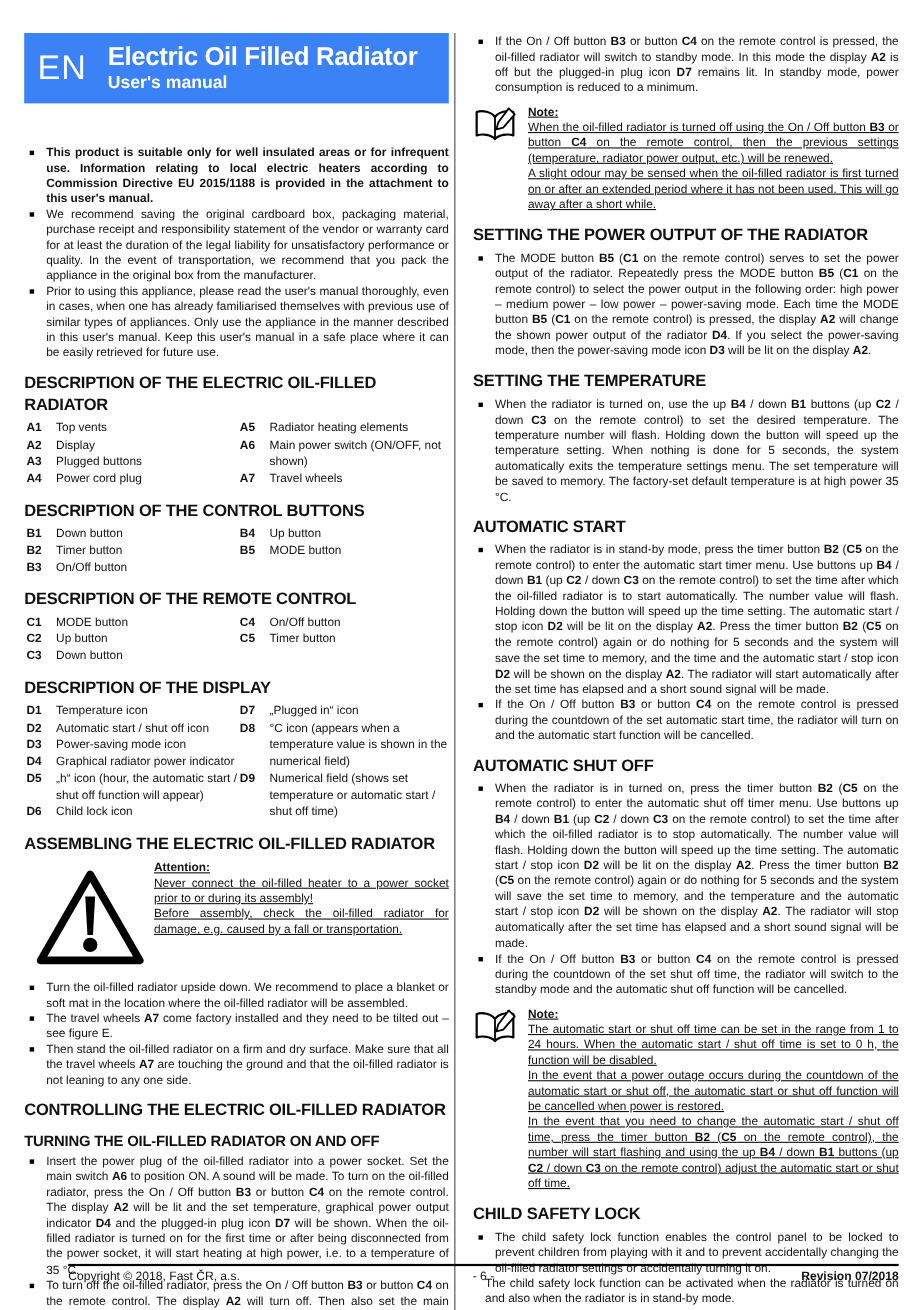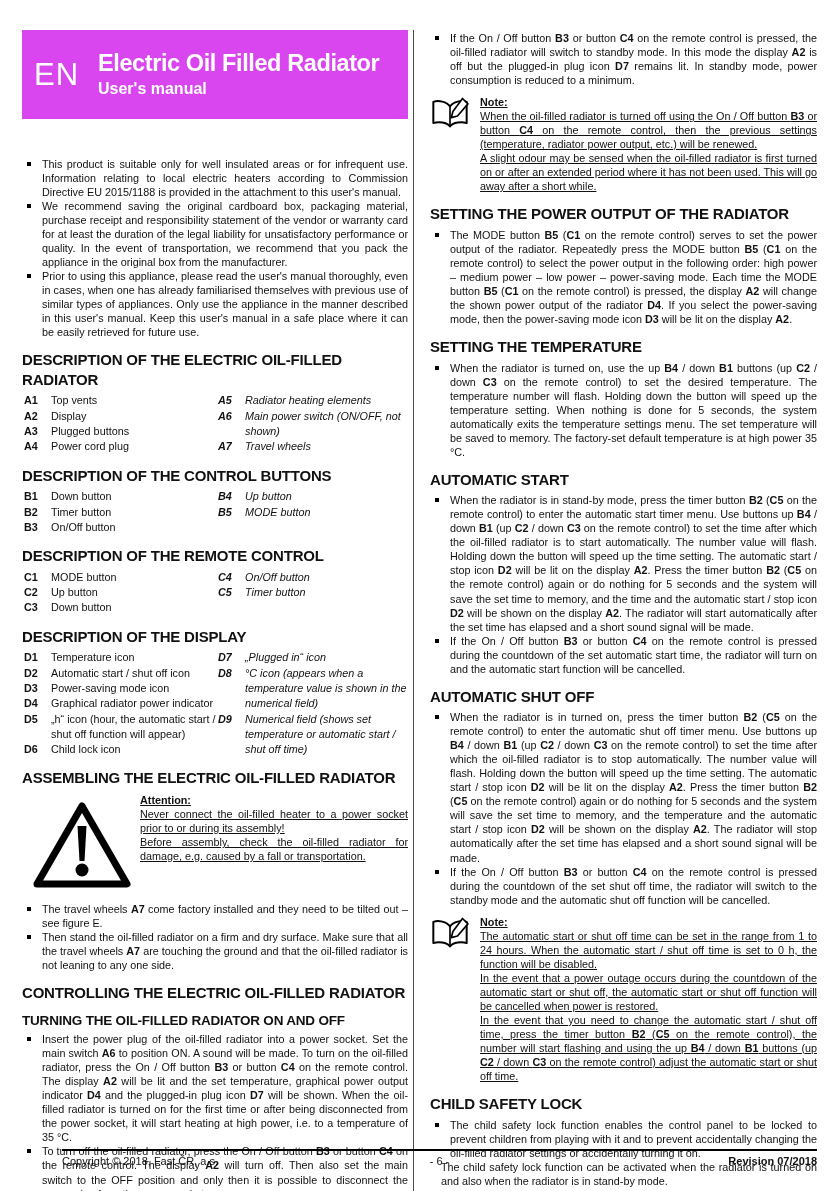--- a/index.html
+++ b/index.html
@@ -8,39 +8,39 @@
     width:839px; height:1191px; position:relative; overflow:hidden;
     font-family:"Liberation Sans", sans-serif; color:#111;
   }
   .page { position:absolute; inset:0; padding:30px 22px 0 22px; }
   .cols { display:flex; align-items:stretch; }
   .col-left  { width:386px; flex:none; }
   .vdiv { width:1px; background:#4a4a4a; margin-left:5px; flex:none; }
   .col-right { flex:1; padding-left:16px; min-width:0; }
 
   
-  .hdr { background:#d946ef; color:#fff; height:89px; display:flex; align-items:center; padding:0 10px 0 12px; margin-bottom:38px; }
+  .hdr { background:#3b82f6; color:#fff; height:64px; display:flex; align-items:center; padding:0 10px 0 12px; margin-bottom:38px; }
   .hdr-lang { font-size:31px; font-weight:400; width:64px; flex:none; letter-spacing:1px; }
   .hdr-titles { flex:1; }
   .hdr-title { font-size:23.5px; font-weight:bold; letter-spacing:-0.4px; line-height:1.08; }
   .hdr-sub { font-size:16px; font-weight:bold; margin-top:3px; }
 
   
   .blocks { font-size:10.8px; line-height:1.3; }
   .h  { font-size:15px;  font-weight:bold; letter-spacing:-0.2px; margin:11px 0 4px 0; }
   .sh { font-size:13.5px; font-weight:bold; letter-spacing:-0.2px; margin:9px 0 3px 0; }
   .bullets { margin:1px 0 2px 0; }
   .bullet { display:flex; }
   .bm { flex:none; width:4px; height:4px; background:#000; margin:5px 0 0 5px; }
   .bt { flex:1; margin-left:11px; text-align:justify; min-width:0; }
-  .bt.bold { font-weight:normal; }
+  .bt.bold { font-weight:bold; }
 
   .pairs { display:flex; margin:2px 0 7px 0; }
   .pcol1 { width:196px; flex:none; padding-left:2px; }
-  .pcol2 { flex:1; min-width:0;font-style:italic; }
+  .pcol2 { flex:1; min-width:0; }
   .pitem { display:flex; line-height:1.42; }
   .pcode { width:27px; flex:none; font-weight:bold; }
   .plabel { flex:1; min-width:0; }
 
   .attention { display:flex; margin:5px 0 10px 0; }
   .attention .icel { width:118px; flex:none; padding:5px 0 0 10px; }
   .note { display:flex; margin:8px 0; }
   .note .icel { width:50px; flex:none; padding-top:2px; }
   .ntext { flex:1; min-width:0;text-decoration:underline; }
   .ntitle { font-weight:bold; }
@@ -225,20 +225,24 @@
             </div>
             <div class="ntext">
               <div class="ntitle">Attention:</div>
               <div class="nline">Never connect the oil-filled heater to a power socket prior to or during its assembly!</div>
               <div class="nline">Before assembly, check the oil-filled radiator for damage, e.g. caused by a fall or transportation.</div>
             </div>
           </div>
           <div class="bullets">
             <div class="bullet">
               <span class="bm"></span>
+              <div class="bt">Turn the oil-filled radiator upside down. We recommend to place a blanket or soft mat in the location where the oil-filled radiator will be assembled.</div>
+            </div>
+            <div class="bullet">
+              <span class="bm"></span>
               <div class="bt">The travel wheels <b>A7</b> come factory installed and they need to be tilted out – see figure E.</div>
             </div>
             <div class="bullet">
               <span class="bm"></span>
               <div class="bt">Then stand the oil-filled radiator on a firm and dry surface. Make sure that all the travel wheels <b>A7</b> are touching the ground and that the oil-filled radiator is not leaning to any one side.</div>
             </div>
           </div>
           <div class="h">CONTROLLING THE ELECTRIC OIL-FILLED RADIATOR</div>
           <div class="sh">TURNING THE OIL-FILLED RADIATOR ON AND OFF</div>
           <div class="bullets">

